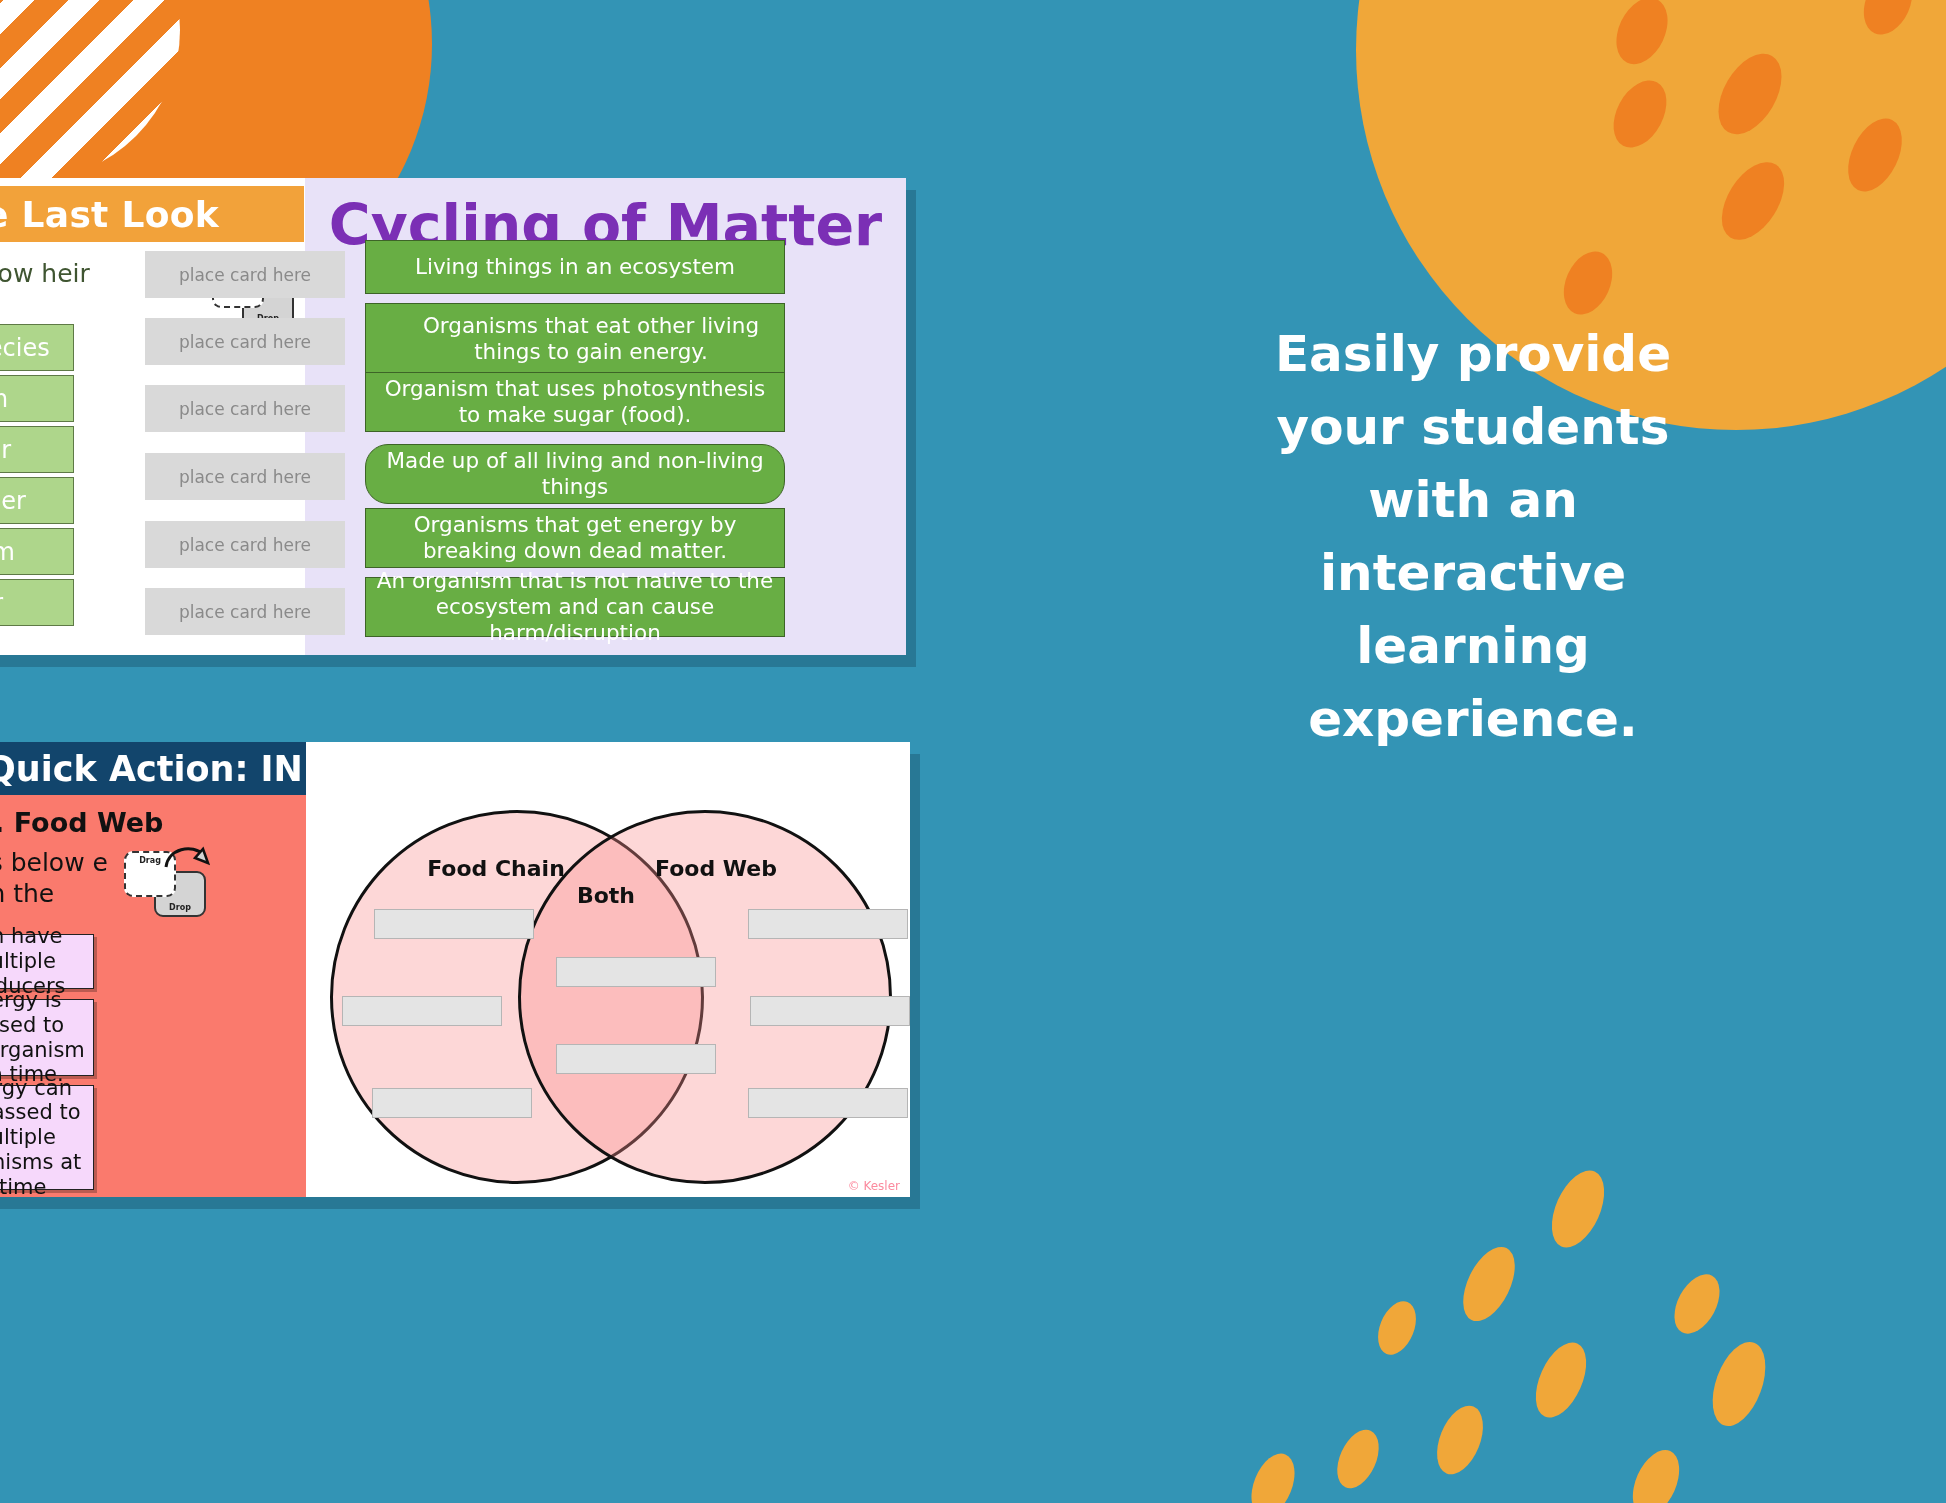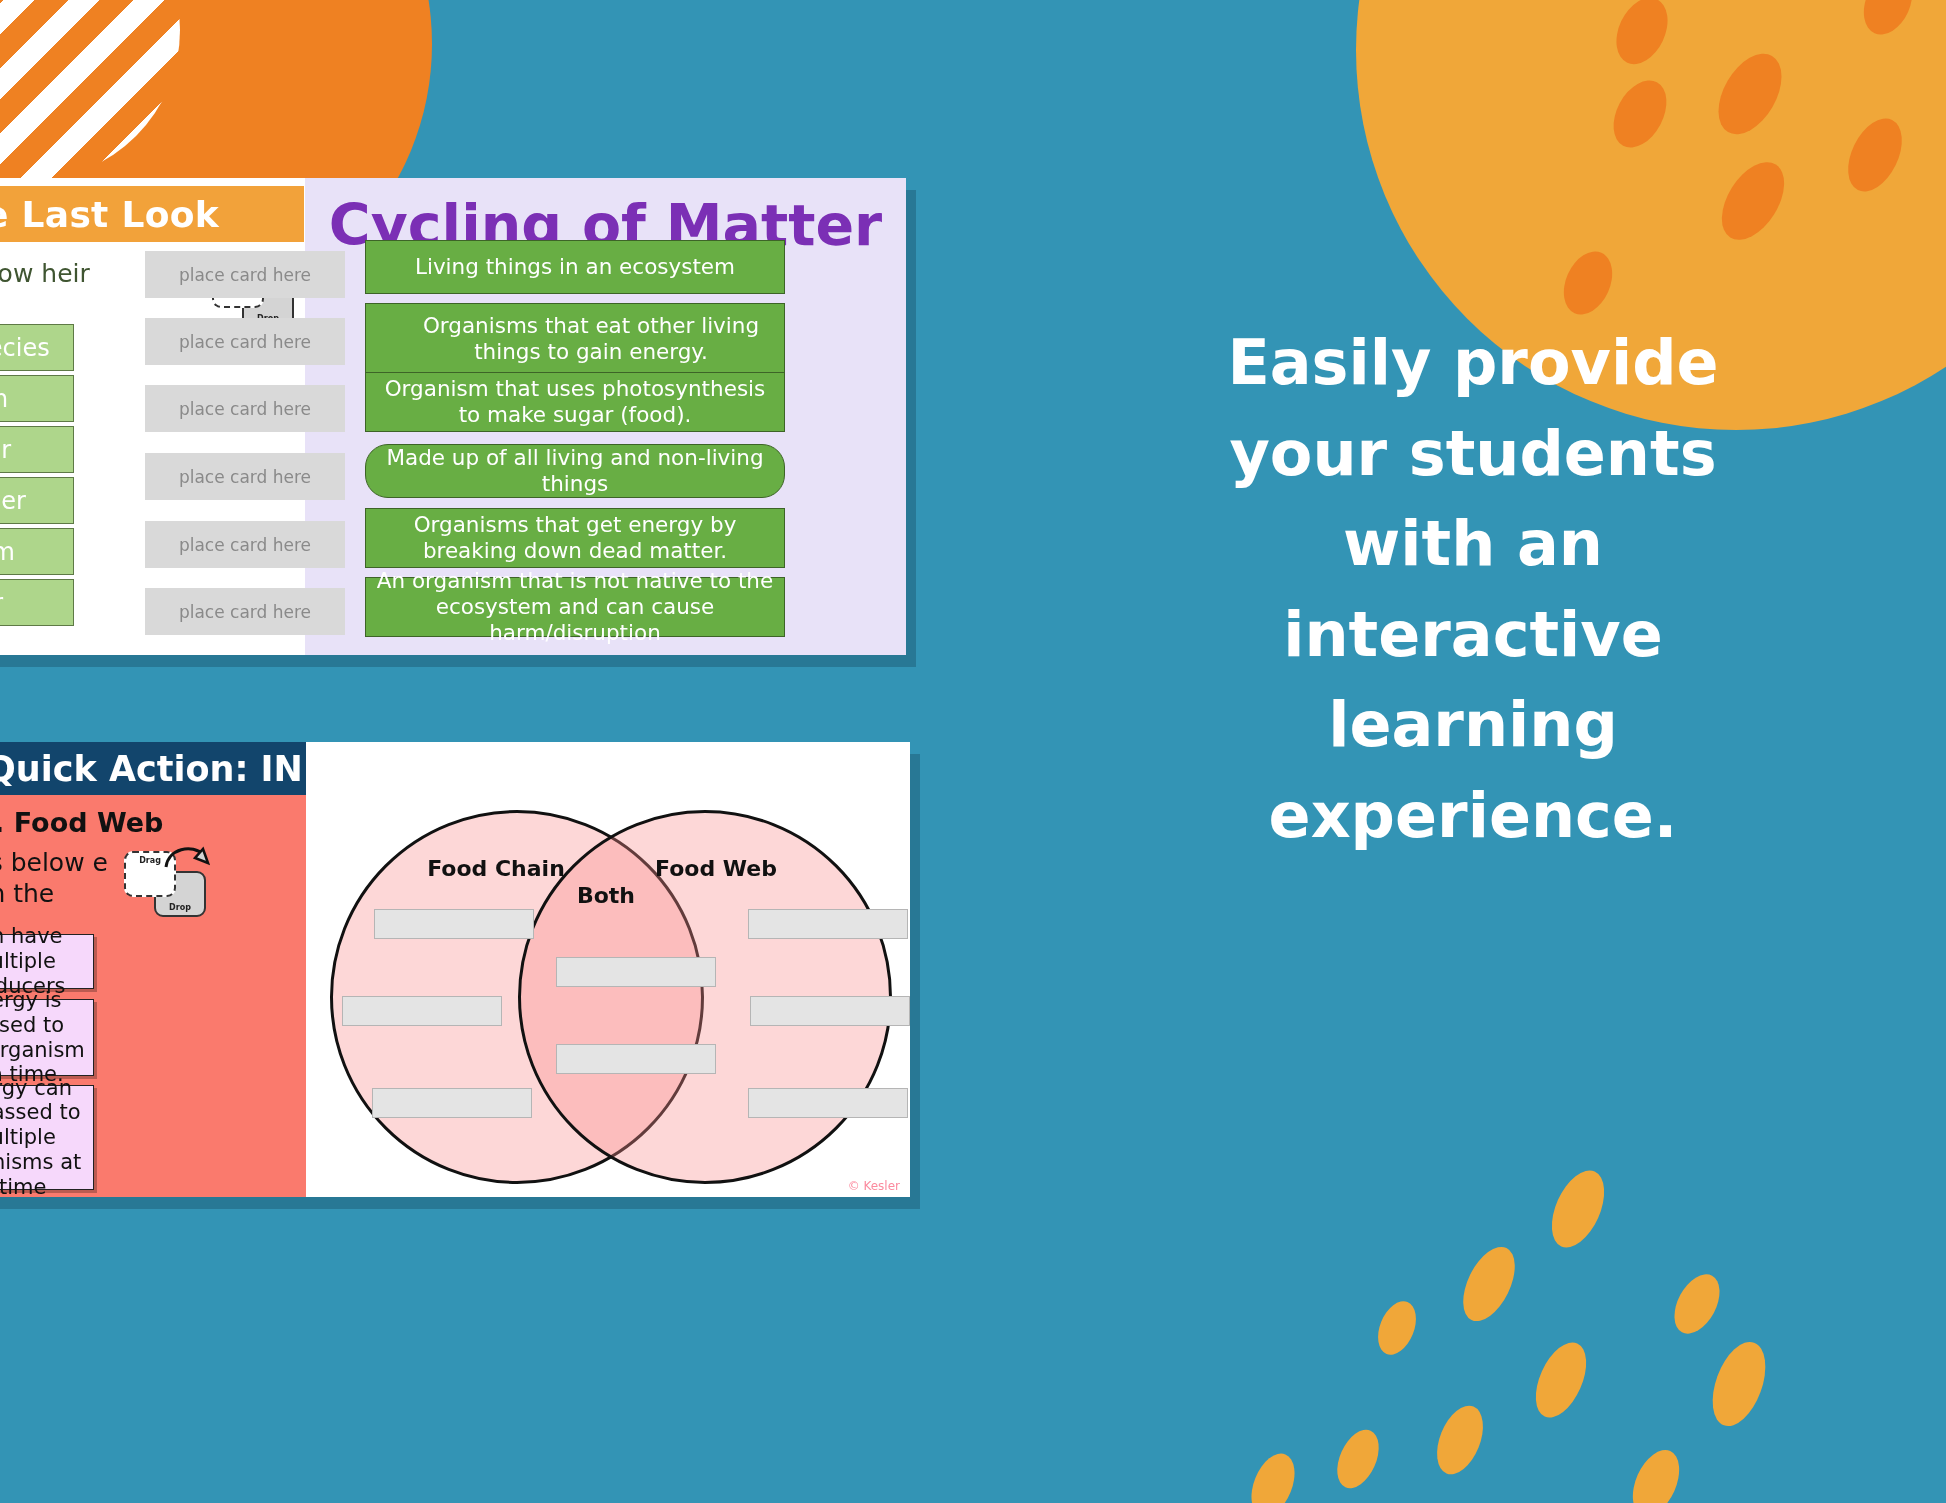--- a/index.html
+++ b/index.html
@@ -151,21 +151,21 @@
   }
   #copyright {
     position:absolute; right:10px; bottom:4px; color:#fb8a9e; font-size:12px;
   }
 
   
   #marketing {
     position:absolute; left:1000px; top:318px; width:946px;
     text-align:center; color:#fff;
     font-family:"DejaVu Sans", sans-serif;
-    font-weight:bold; font-size:62px; line-height:1.46;
+    font-weight:bold; font-size:50px; line-height:1.46;
   }
 </style>
 </head>
 <body>
 
 <div class="deco" id="tl-orange-circle"></div>
 <div class="deco" id="tl-stripes"></div>
 <div class="deco" id="tr-orange-blob"></div>
 
 <div class="deco tr-dot" style="right:281px;top:-4px;width:46px;height:70px;transform:rotate(25deg);"></div>
@@ -221,21 +221,21 @@
     <div class="place-slot" style="top:73px;">place card here</div>
     <div class="place-slot" style="top:140px;">place card here</div>
     <div class="place-slot" style="top:207px;">place card here</div>
     <div class="place-slot" style="top:275px;">place card here</div>
     <div class="place-slot" style="top:343px;">place card here</div>
     <div class="place-slot" style="top:410px;">place card here</div>
 
     <div class="def-box" style="top:62px;height:54px;">Living things in an ecosystem</div>
     <div class="def-box" style="top:125px;height:72px;padding-left:42px;">Organisms that eat other living things to gain energy.</div>
     <div class="def-box" style="top:194px;height:60px;">Organism that uses photosynthesis to make sugar (food).</div>
-    <div class="def-box" style="top:266px;height:54px;border-radius:23px;">Made up of all living and non-living things</div>
+    <div class="def-box" style="top:266px;height:60px;border-radius:23px;">Made up of all living and non-living things</div>
     <div class="def-box" style="top:330px;height:60px;">Organisms that get energy by breaking down dead matter.</div>
     <div class="def-box" style="top:399px;height:60px;">An organism that is not native to the ecosystem and can cause harm/disruption</div>
   </div>
 </div>
 
 <div class="card" id="card-bottom">
 
   <div id="bot-left-pane">
     <div id="bot-banner">
       <span>Quick Action: INB</span>

